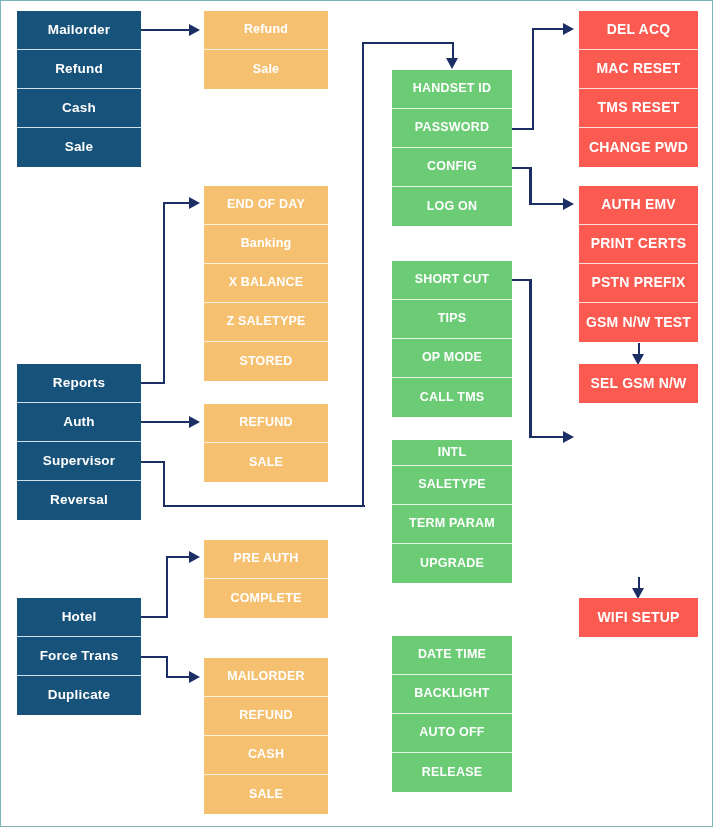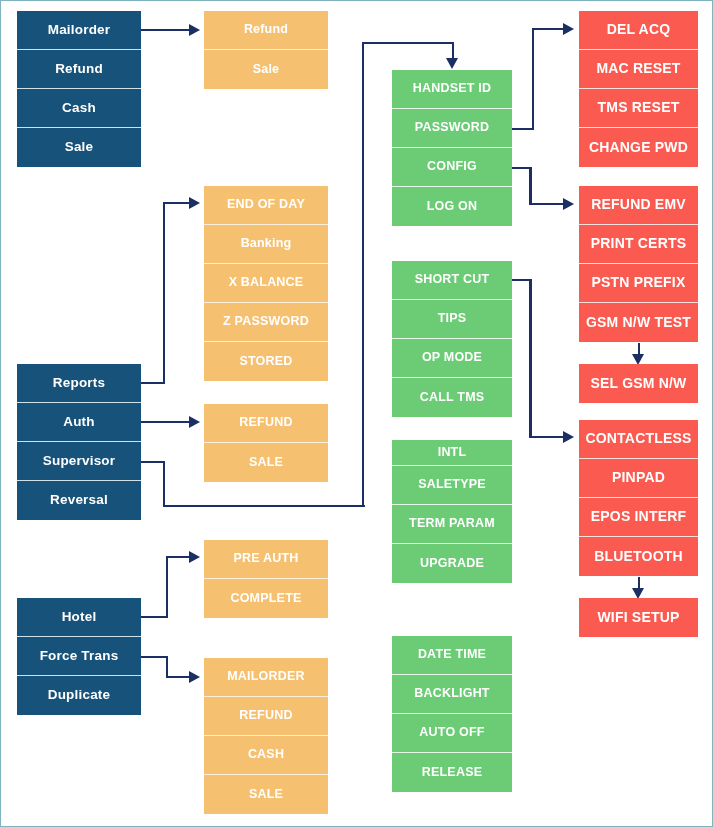--- a/index.html
+++ b/index.html
@@ -60,21 +60,21 @@
     <div class="cell" style="height:39px;">Sale</div>
   </div>
 
   <div class="conn h" style="left:140px;top:28px;width:48px;"></div>
   <div class="arrow-r" style="left:188px;top:23.3px;"></div>
 
   <div class="menu orange" style="left:203px;top:185px;width:124px;">
     <div class="cell" style="height:39px;">END OF DAY</div>
     <div class="cell" style="height:39px;">Banking</div>
     <div class="cell" style="height:39px;">X BALANCE</div>
-    <div class="cell" style="height:39px;">Z PASSWORD</div>
+    <div class="cell" style="height:39px;">Z SALETYPE</div>
     <div class="cell" style="height:39px;">STORED</div>
   </div>
 
   <div class="menu navy" style="left:16px;top:363px;width:124px;">
     <div class="cell" style="height:39px;">Reports</div>
     <div class="cell" style="height:39px;">Auth</div>
     <div class="cell" style="height:39px;">Supervisor</div>
     <div class="cell" style="height:39px;">Reversal</div>
   </div>
 
@@ -156,39 +156,33 @@
   </div>
 
   <div class="menu red" style="left:578px;top:10px;width:119px;">
     <div class="cell" style="height:39px;">DEL ACQ</div>
     <div class="cell" style="height:39px;">MAC RESET</div>
     <div class="cell" style="height:39px;">TMS RESET</div>
     <div class="cell" style="height:39px;">CHANGE PWD</div>
   </div>
 
   <div class="menu red" style="left:578px;top:185px;width:119px;">
-    <div class="cell" style="height:39px;">REFUND EMV</div>
+    <div class="cell" style="height:39px;">AUTH EMV</div>
     <div class="cell" style="height:39px;">PRINT CERTS</div>
     <div class="cell" style="height:39px;">PSTN PREFIX</div>
     <div class="cell" style="height:39px;">GSM N/W TEST</div>
   </div>
 
   <div class="conn v" style="left:636.5px;top:342px;height:13px;"></div>
   <div class="arrow-d" style="left:631.2px;top:353px;"></div>
 
   <div class="menu red" style="left:578px;top:363px;width:119px;">
     <div class="cell" style="height:39px;">SEL GSM N/W</div>
   </div>
 
-  <div class="menu red" style="left:578px;top:419px;width:119px;">
-    <div class="cell" style="height:39px;">CONTACTLESS</div>
-    <div class="cell" style="height:39px;">PINPAD</div>
-    <div class="cell" style="height:39px;">EPOS INTERF</div>
-    <div class="cell" style="height:39px;">BLUETOOTH</div>
-  </div>
 
   <div class="conn v" style="left:636.5px;top:576px;height:13px;"></div>
   <div class="arrow-d" style="left:631.2px;top:587px;"></div>
 
   <div class="menu red" style="left:578px;top:597px;width:119px;">
     <div class="cell" style="height:39px;">WIFI SETUP</div>
   </div>
 
   <div class="conn h" style="left:511px;top:127px;width:22px;"></div>
   <div class="conn v" style="left:530.6px;top:27px;height:102px;"></div>

